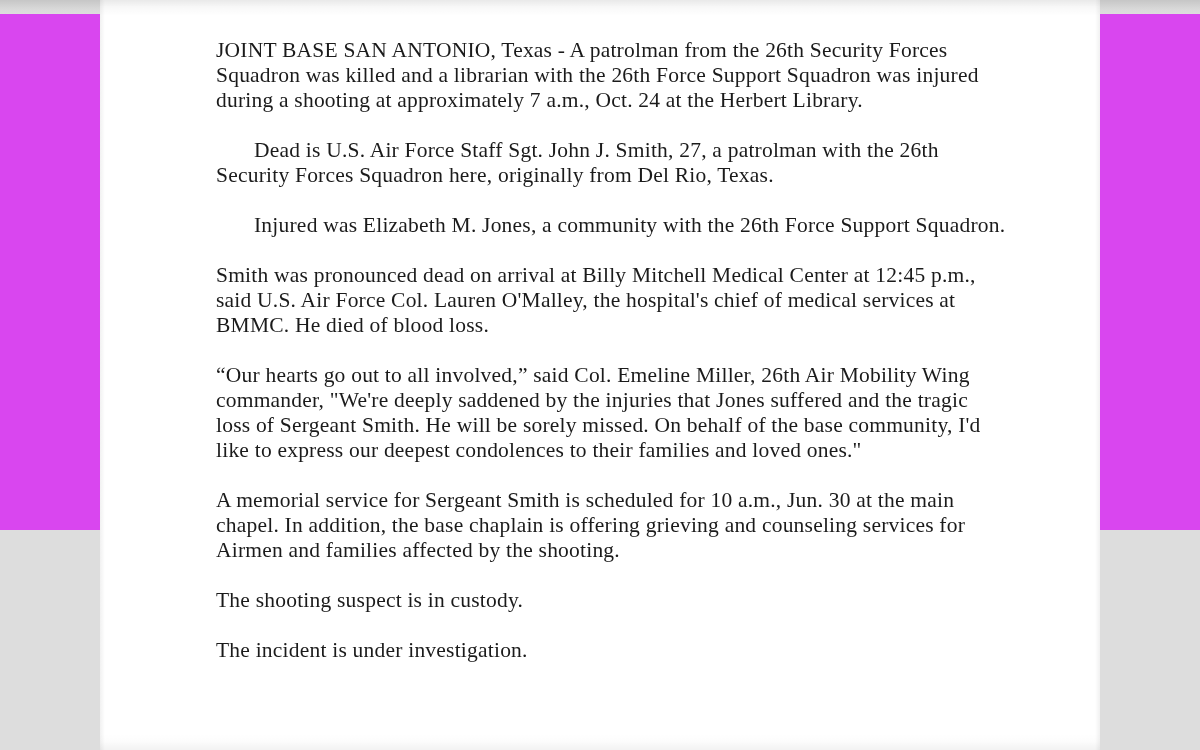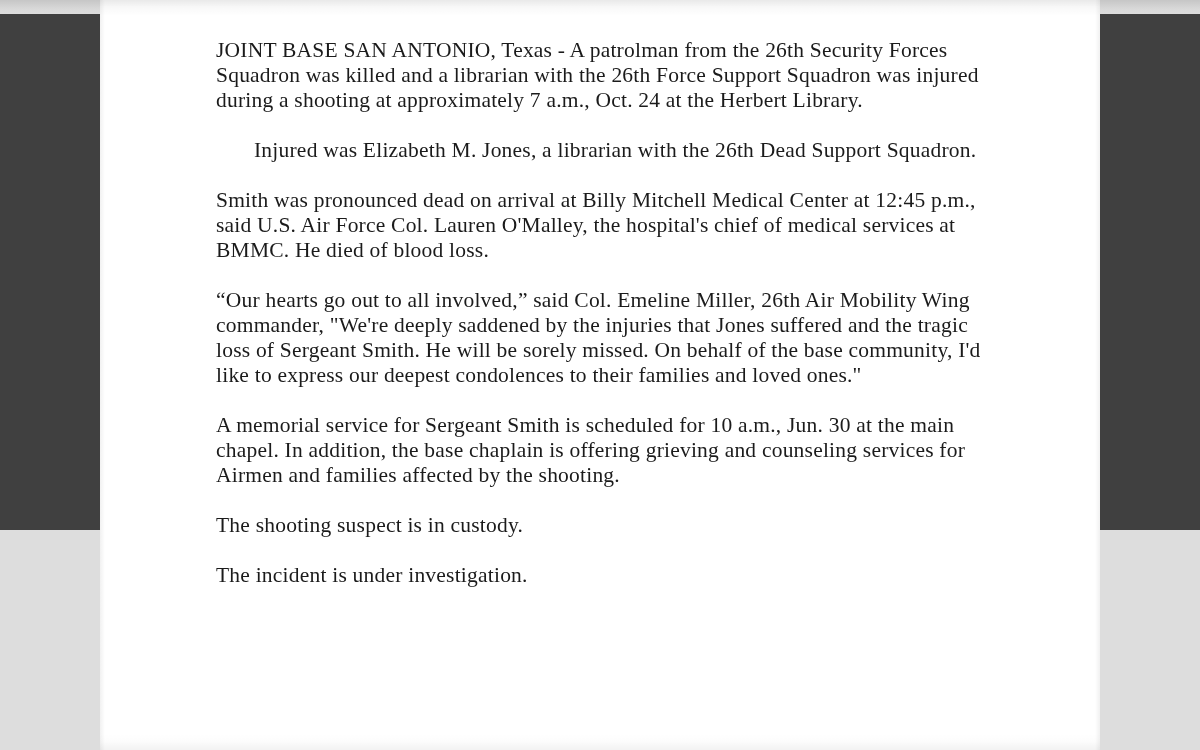--- a/index.html
+++ b/index.html
@@ -10,21 +10,21 @@
     width: 1200px;
     height: 750px;
     background: #dddddd;
     font-family: "Liberation Serif", "DejaVu Serif", serif;
     overflow: hidden;
   }
   #viewport {
     position: relative;
     width: 1200px;
     height: 530px;
-    background: #404040;
+    background: #d946ef;
   }
   
   #gutter-shade-left,
   #gutter-shade-right {
     position: absolute;
     top: 0;
     height: 14px;
     background: linear-gradient(to bottom, #c6c6c6 0%, #d9d9d9 65%, #dddddd 100%);
   }
   #gutter-shade-left  { left: 0;     width: 100px; }
@@ -106,21 +106,22 @@
   <div id="gutter-shade-right"></div>
 
   <div id="page">
     <div id="page-top-shadow"></div>
     <div id="page-left-edge"></div>
     <div id="page-right-edge"></div>
     <div id="page-bottom-shadow"></div>
 
     <div id="content">
       <p class="para">JOINT BASE SAN ANTONIO, Texas - A patrolman from the 26th Security Forces Squadron was killed and a librarian with the 26th Force Support Squadron was injured during a shooting at approximately 7 a.m., Oct. 24 at the Herbert Library.</p>
-      <p class="para indented">Injured was Elizabeth M. Jones, a librarian with the 26th Dead Support Squadron.</p>
+      <p class="para indented">Dead is U.S. Air Force Staff Sgt. John J. Smith, 27, a patrolman with the 26th Security Forces Squadron here, originally from Del Rio, Texas.</p>
+      <p class="para indented">Injured was Elizabeth M. Jones, a community with the 26th Force Support Squadron.</p>
       <p class="para">Smith was pronounced dead on arrival at Billy Mitchell Medical Center at 12:45 p.m., said U.S. Air Force Col. Lauren O'Malley, the hospital's chief of medical services at BMMC. He died of blood loss.</p>
       <p class="para">“Our hearts go out to all involved,” said Col. Emeline Miller, 26th Air Mobility Wing commander, "We're deeply saddened by the injuries that Jones suffered and the tragic loss of Sergeant Smith. He will be sorely missed. On behalf of the base community, I'd like to express our deepest condolences to their families and loved ones."</p>
       <p class="para">A memorial service for Sergeant Smith is scheduled for 10 a.m., Jun. 30 at the main chapel. In addition, the base chaplain is offering grieving and counseling services for Airmen and families affected by the shooting.</p>
       <p class="para">The shooting suspect is in custody.</p>
       <p class="para">The incident is under investigation.</p>
     </div>
   </div>
 
 </div>
 

